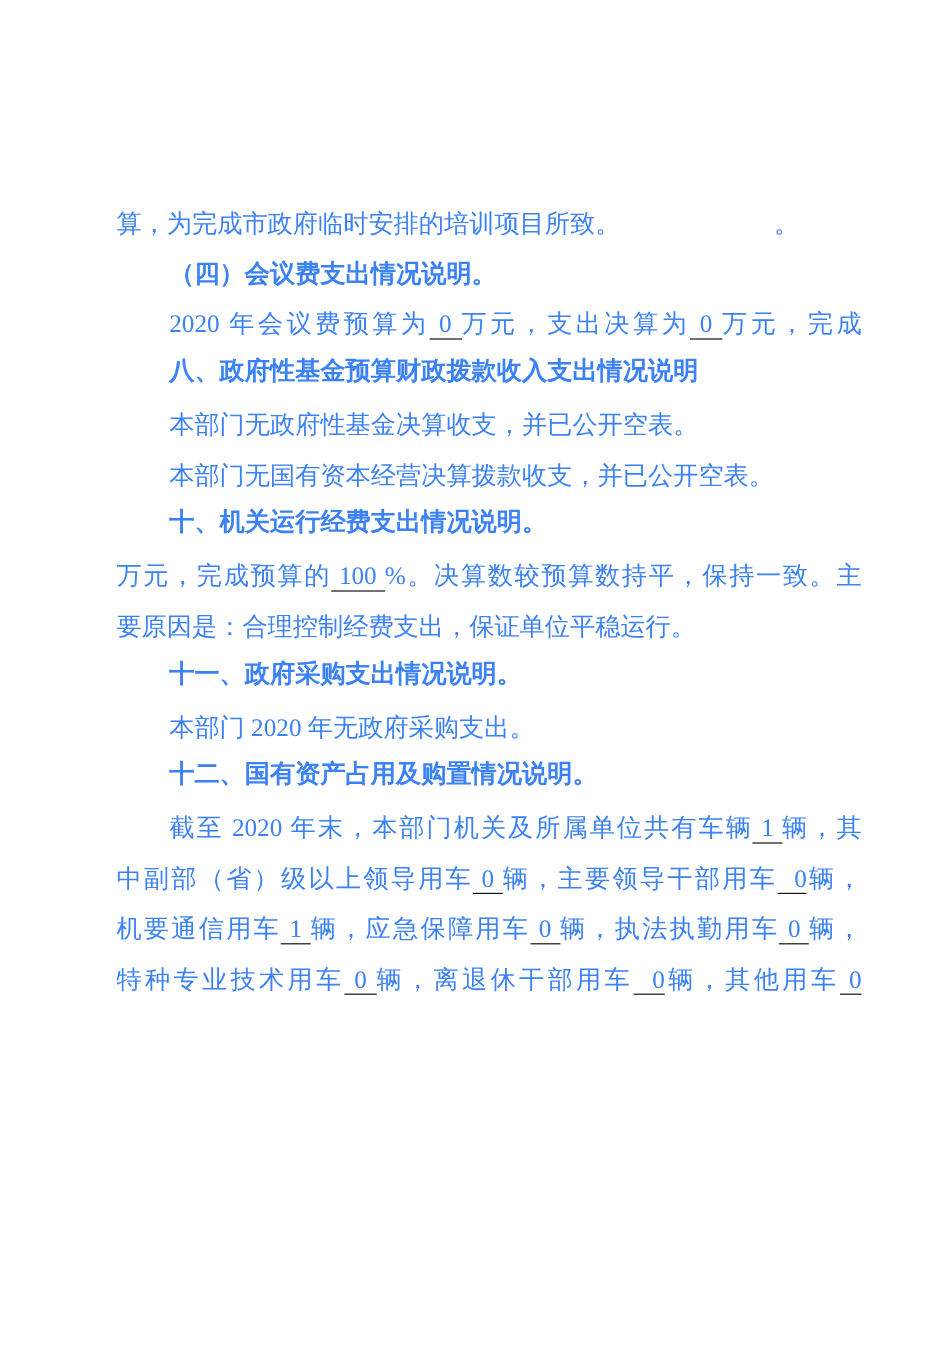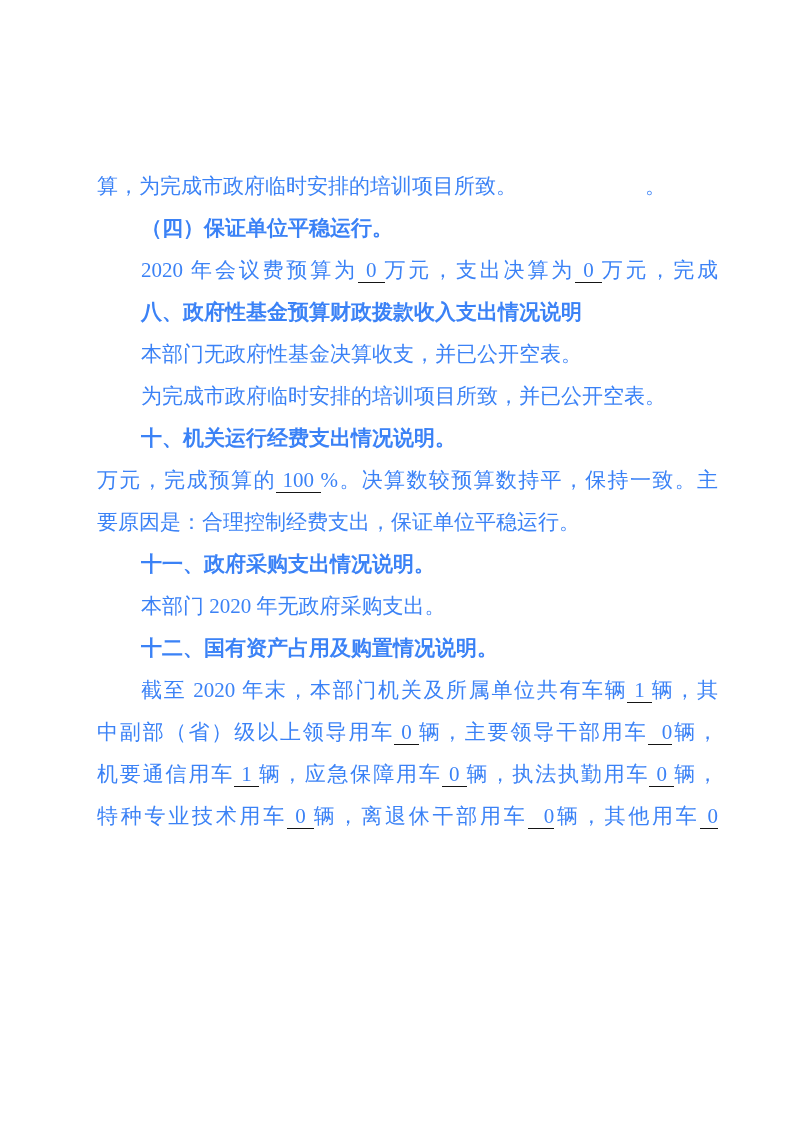--- a/index.html
+++ b/index.html
@@ -27,21 +27,21 @@
     height: 42px;
     line-height: 42px;
     font-size: 21px;
     white-space: nowrap;
   }
   .line.body {
     font-family: "Liberation Serif", "DejaVu Serif", serif;
     font-weight: 400;
   }
   .line.h-hei {
-    font-family: Liberation Serif, serif;
+    font-family: Liberation Mono, monospace;
     font-weight: 700;
   }
   .line.h-kai {
     font-family: "Liberation Serif", "DejaVu Serif", serif;
     font-weight: 700;
   }
   .line.indent {
     padding-left: 44px;
   }
   .line.jfull {
@@ -62,25 +62,25 @@
     top: 0;
     font-family: "Liberation Serif", "DejaVu Serif", serif;
   }
 </style>
 </head>
 <body>
 
 <div class="page">
   <div class="text-block">
       <div class="line body"><span class="seg">算，为完成市政府临时安排的培训项目所致。</span><span class="stray">。</span></div>
-      <div class="line h-kai indent"><span class="seg">（四）保证单位平稳运行。</span></div>
+      <div class="line h-kai indent"><span class="seg">（四）会议费支出情况说明。</span></div>
       <div class="line body indent jfull"><span class="seg">2020 年会议费预算为</span><span class="seg u">&nbsp;0&nbsp;</span><span class="seg">万元，支出决算为</span><span class="seg u">&nbsp;0&nbsp;</span><span class="seg">万元，完成</span></div>
       <div class="line h-hei indent"><span class="seg">八、政府性基金预算财政拨款收入支出情况说明</span></div>
       <div class="line body indent"><span class="seg">本部门无政府性基金决算收支，并已公开空表。</span></div>
-      <div class="line body indent"><span class="seg">为完成市政府临时安排的培训项目所致，并已公开空表。</span></div>
+      <div class="line body indent"><span class="seg">本部门无国有资本经营决算拨款收支，并已公开空表。</span></div>
       <div class="line h-hei indent"><span class="seg">十、机关运行经费支出情况说明。</span></div>
       <div class="line body jfull"><span class="seg">万元，完成预算的</span><span class="seg u">&nbsp;100&nbsp;</span><span class="seg">%。决算数较预算数持平，保持一致。主</span></div>
       <div class="line body"><span class="seg">要原因是：合理控制经费支出，保证单位平稳运行。</span></div>
       <div class="line h-hei indent"><span class="seg">十一、政府采购支出情况说明。</span></div>
       <div class="line body indent"><span class="seg">本部门 2020 年无政府采购支出。</span></div>
       <div class="line h-hei indent"><span class="seg">十二、国有资产占用及购置情况说明。</span></div>
       <div class="line body indent jfull"><span class="seg">截至 2020 年末，本部门机关及所属单位共有车辆</span><span class="seg u">&nbsp;1&nbsp;</span><span class="seg">辆，其</span></div>
       <div class="line body jfull"><span class="seg">中副部（省）级以上领导用车</span><span class="seg u">&nbsp;0&nbsp;</span><span class="seg">辆，主要领导干部用车</span><span class="seg u">&nbsp;&nbsp;0</span><span class="seg">辆，</span></div>
       <div class="line body jfull"><span class="seg">机要通信用车</span><span class="seg u">&nbsp;1&nbsp;</span><span class="seg">辆，应急保障用车</span><span class="seg u">&nbsp;0&nbsp;</span><span class="seg">辆，执法执勤用车</span><span class="seg u">&nbsp;0&nbsp;</span><span class="seg">辆，</span></div>
       <div class="line body jfull"><span class="seg">特种专业技术用车</span><span class="seg u">&nbsp;0&nbsp;</span><span class="seg">辆，离退休干部用车</span><span class="seg u">&nbsp;&nbsp;0</span><span class="seg">辆，其他用车</span><span class="seg u">&nbsp;0</span></div>

